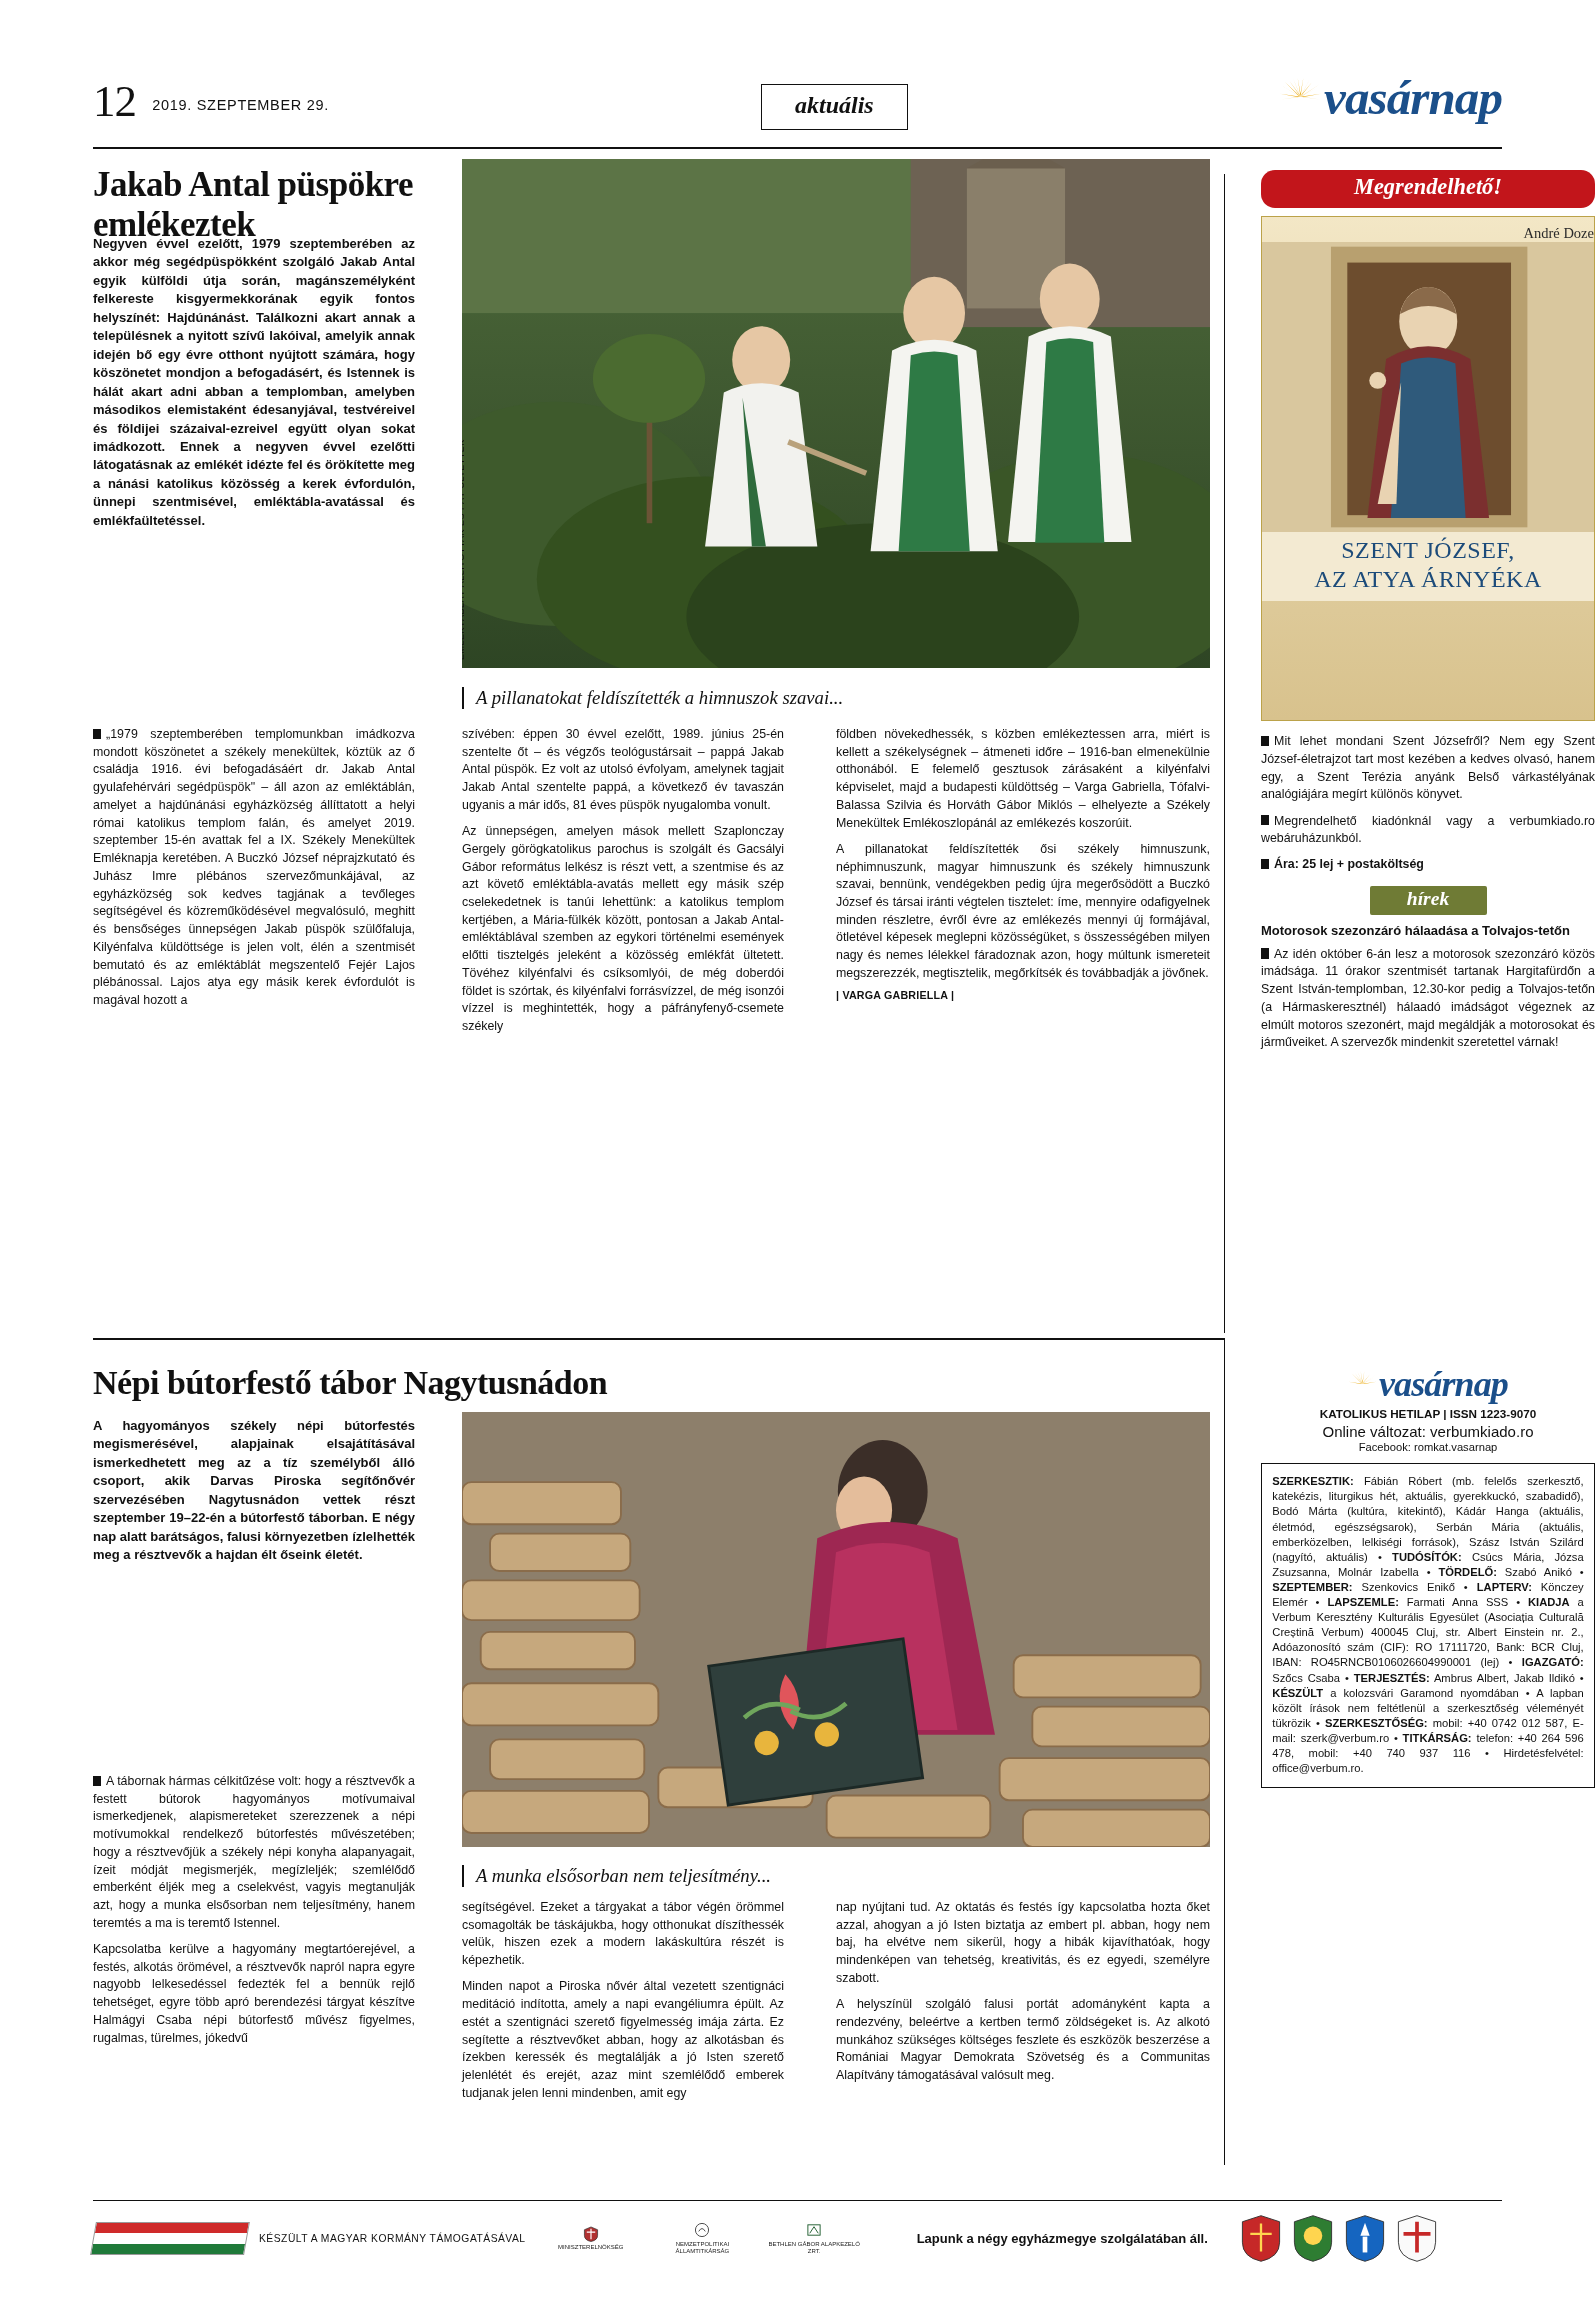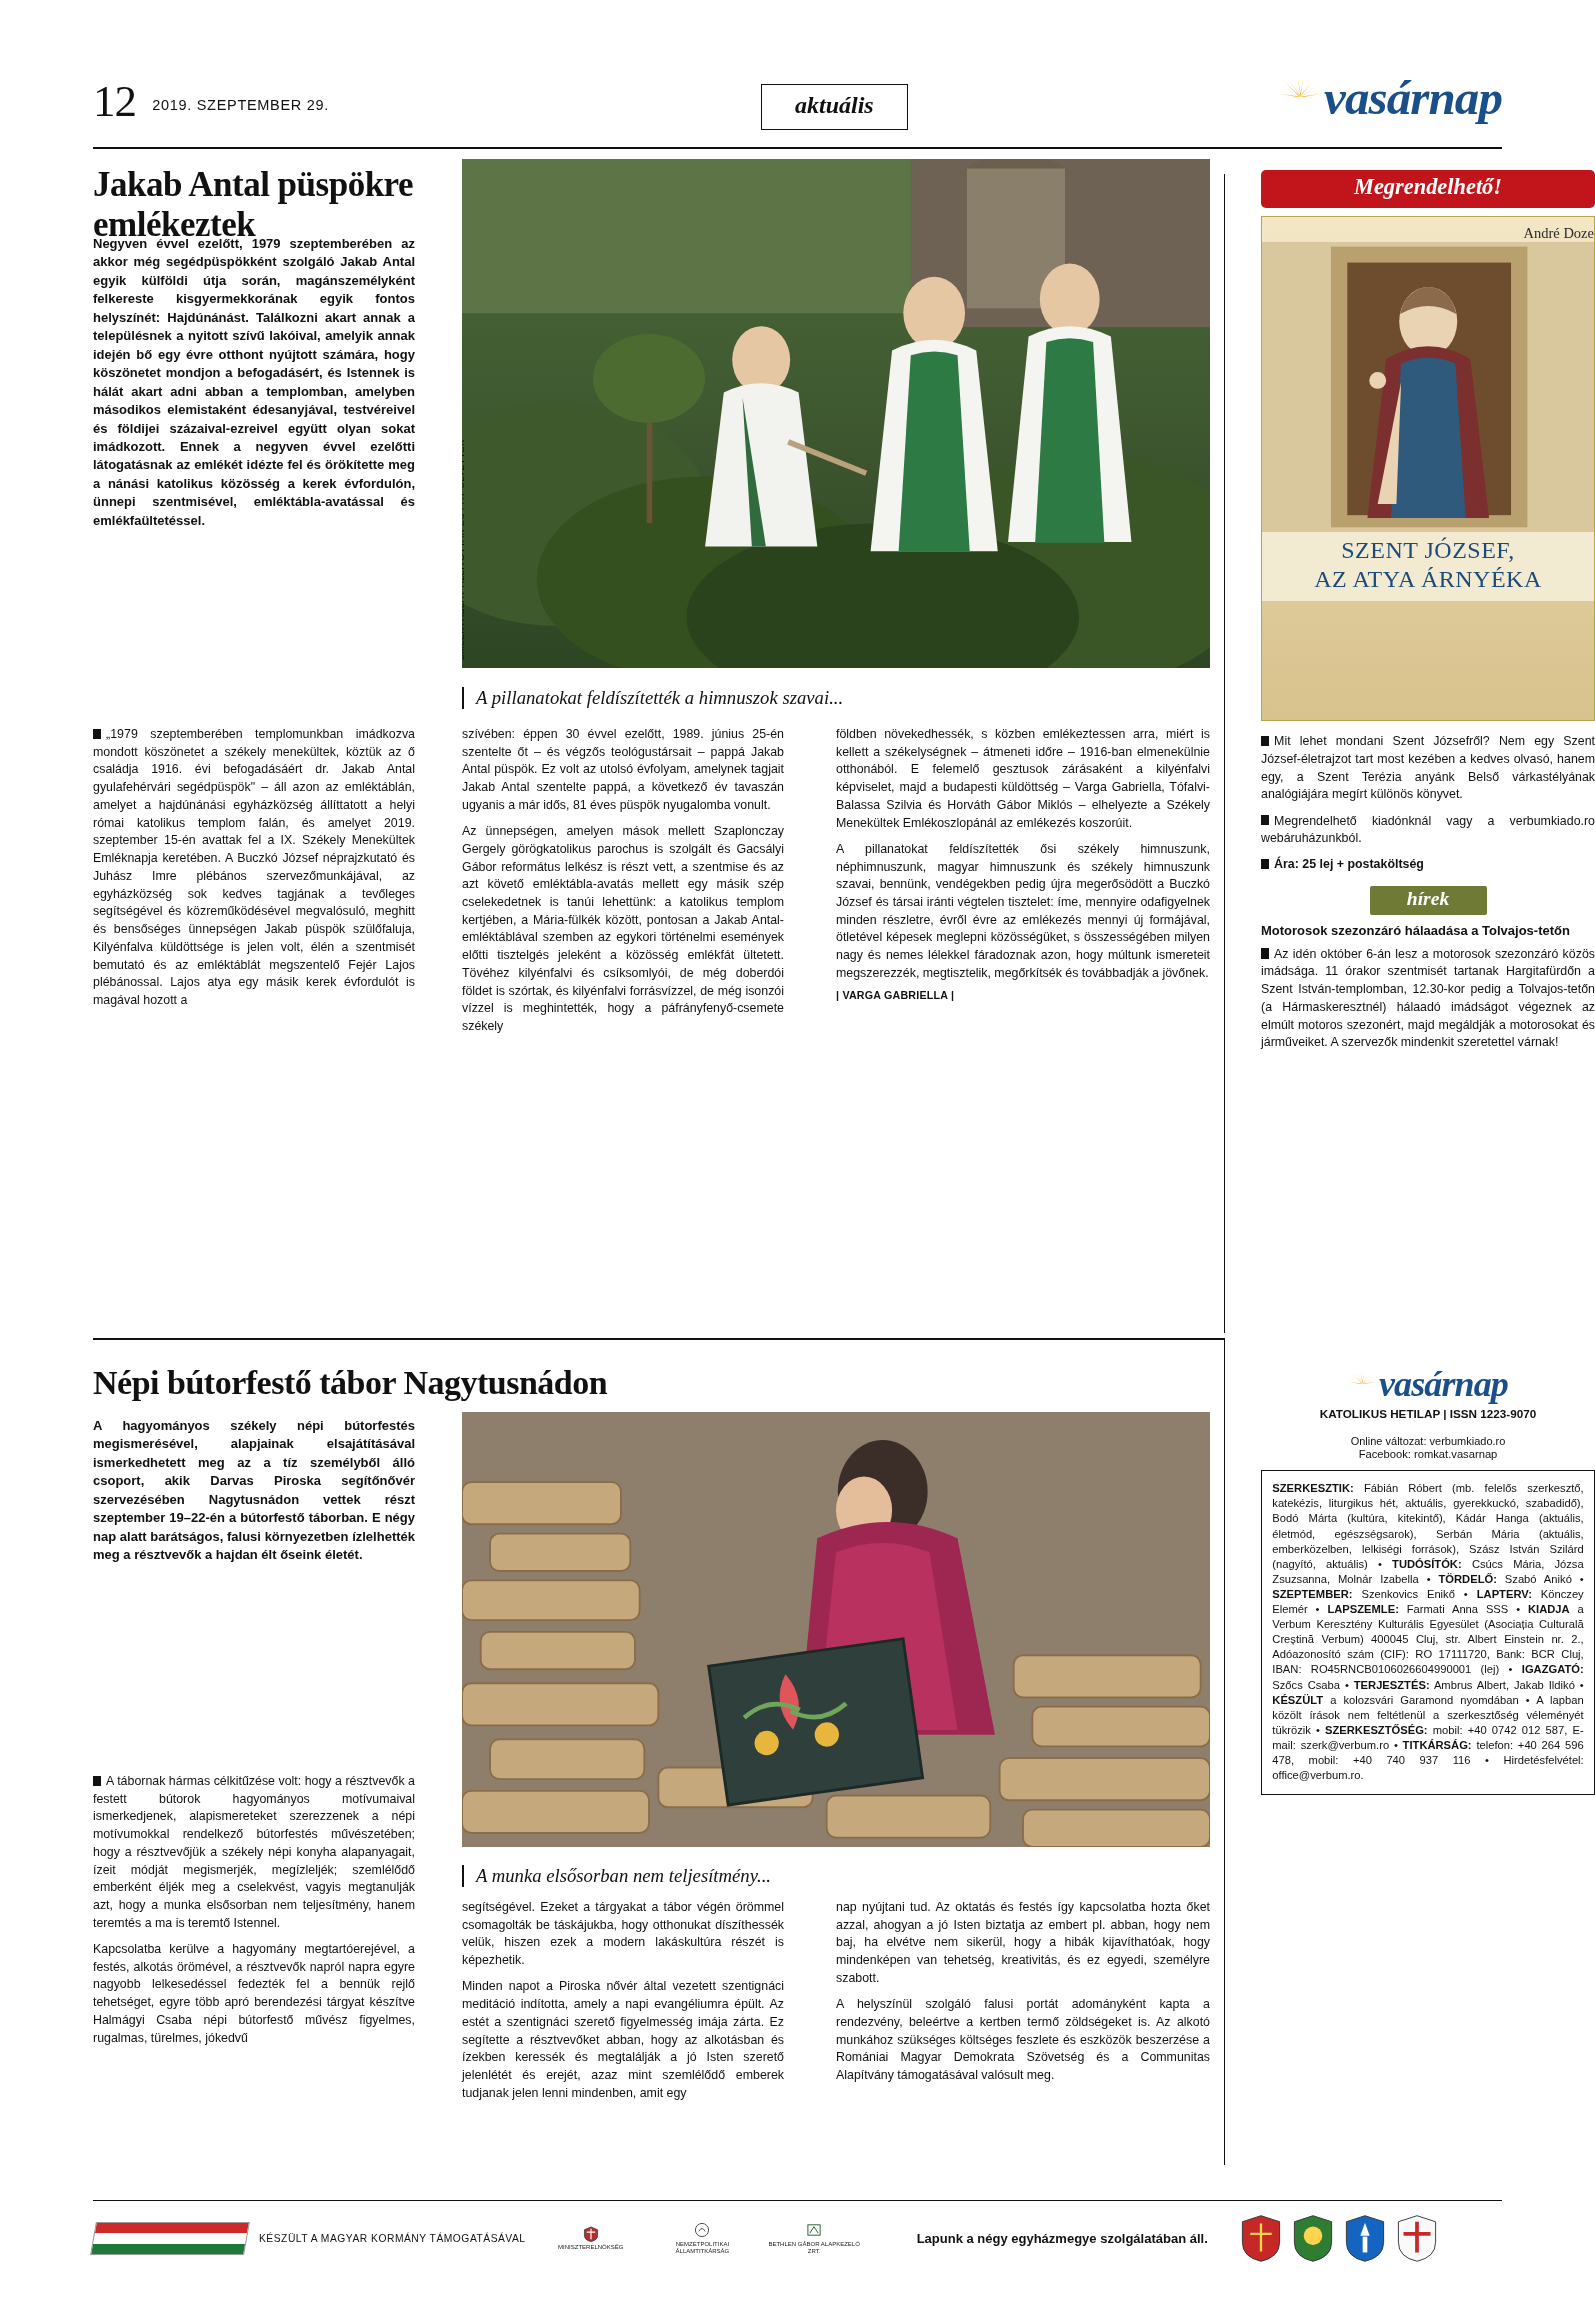--- a/index.html
+++ b/index.html
@@ -146,21 +146,21 @@
   
   .rail-banner {
     background: #c2151b;
     color: #fff;
     font-family: "Liberation Serif", serif;
     font-style: italic;
     font-weight: bold;
     font-size: 22.4px;
     text-align: center;
     padding: 4.7px 0 7.5px 0;
-    border-radius: 5px;
+    border-radius: 14px;
   }
   .book-cover {
     width: 100%;
     border: 0.9px solid #bba24a;
     background: linear-gradient(#f3e7c6,#e7d7ae 35%,#d8c28d);
     position: relative;
     overflow: hidden;
   }
   .book-author {
     text-align:right;
@@ -492,21 +492,21 @@
                 <path d="M46 46 L2 40 L40 47 L4 52 Z"></path>
                 <path d="M46 46 L90 40 L52 47 L88 52 Z"></path>
               </g>
             </svg>
           </div>
           <div class="brand-text" style="font-size:36px;">vasárnap</div>
         </div>
       </div>
 
       <div class="center" style="font-family:'Liberation Sans',sans-serif;font-size:11.7px;font-weight:bold;margin-top:4.7px;">KATOLIKUS HETILAP  |  ISSN 1223-9070</div>
-      <div class="center" style="font-family:'Liberation Sans',sans-serif;font-size:11px;margin-top:15px;">Online változat: verbumkiado.ro</div>
+      <div class="center" style="font-family:'Liberation Sans',sans-serif;font-size:15px;margin-top:3px;">Online változat: verbumkiado.ro</div>
       <div class="center" style="font-family:'Liberation Sans',sans-serif;font-size:11.2px;margin-top:0.9px;margin-bottom:10.3px;">Facebook: romkat.vasarnap</div>
 
       <div class="box colophon">
         <b>SZERKESZTIK:</b>
         <span>Fábián Róbert (mb. felelős szerkesztő, katekézis, liturgikus hét, aktuális, gyerekkuckó, szabadidő), Bodó Márta (kultúra, kitekintő), Kádár Hanga (aktuális, életmód, egészségsarok), Serbán Mária (aktuális, emberközelben, lelkiségi források), Szász István Szilárd (nagyító, aktuális)</span>
         • <b>TUDÓSÍTÓK:</b>
         <span>Csúcs Mária, Józsa Zsuzsanna, Molnár Izabella</span>
         • <b>TÖRDELŐ:</b>
         <span>Szabó Anikó</span>
         • <b>SZEPTEMBER:</b>

